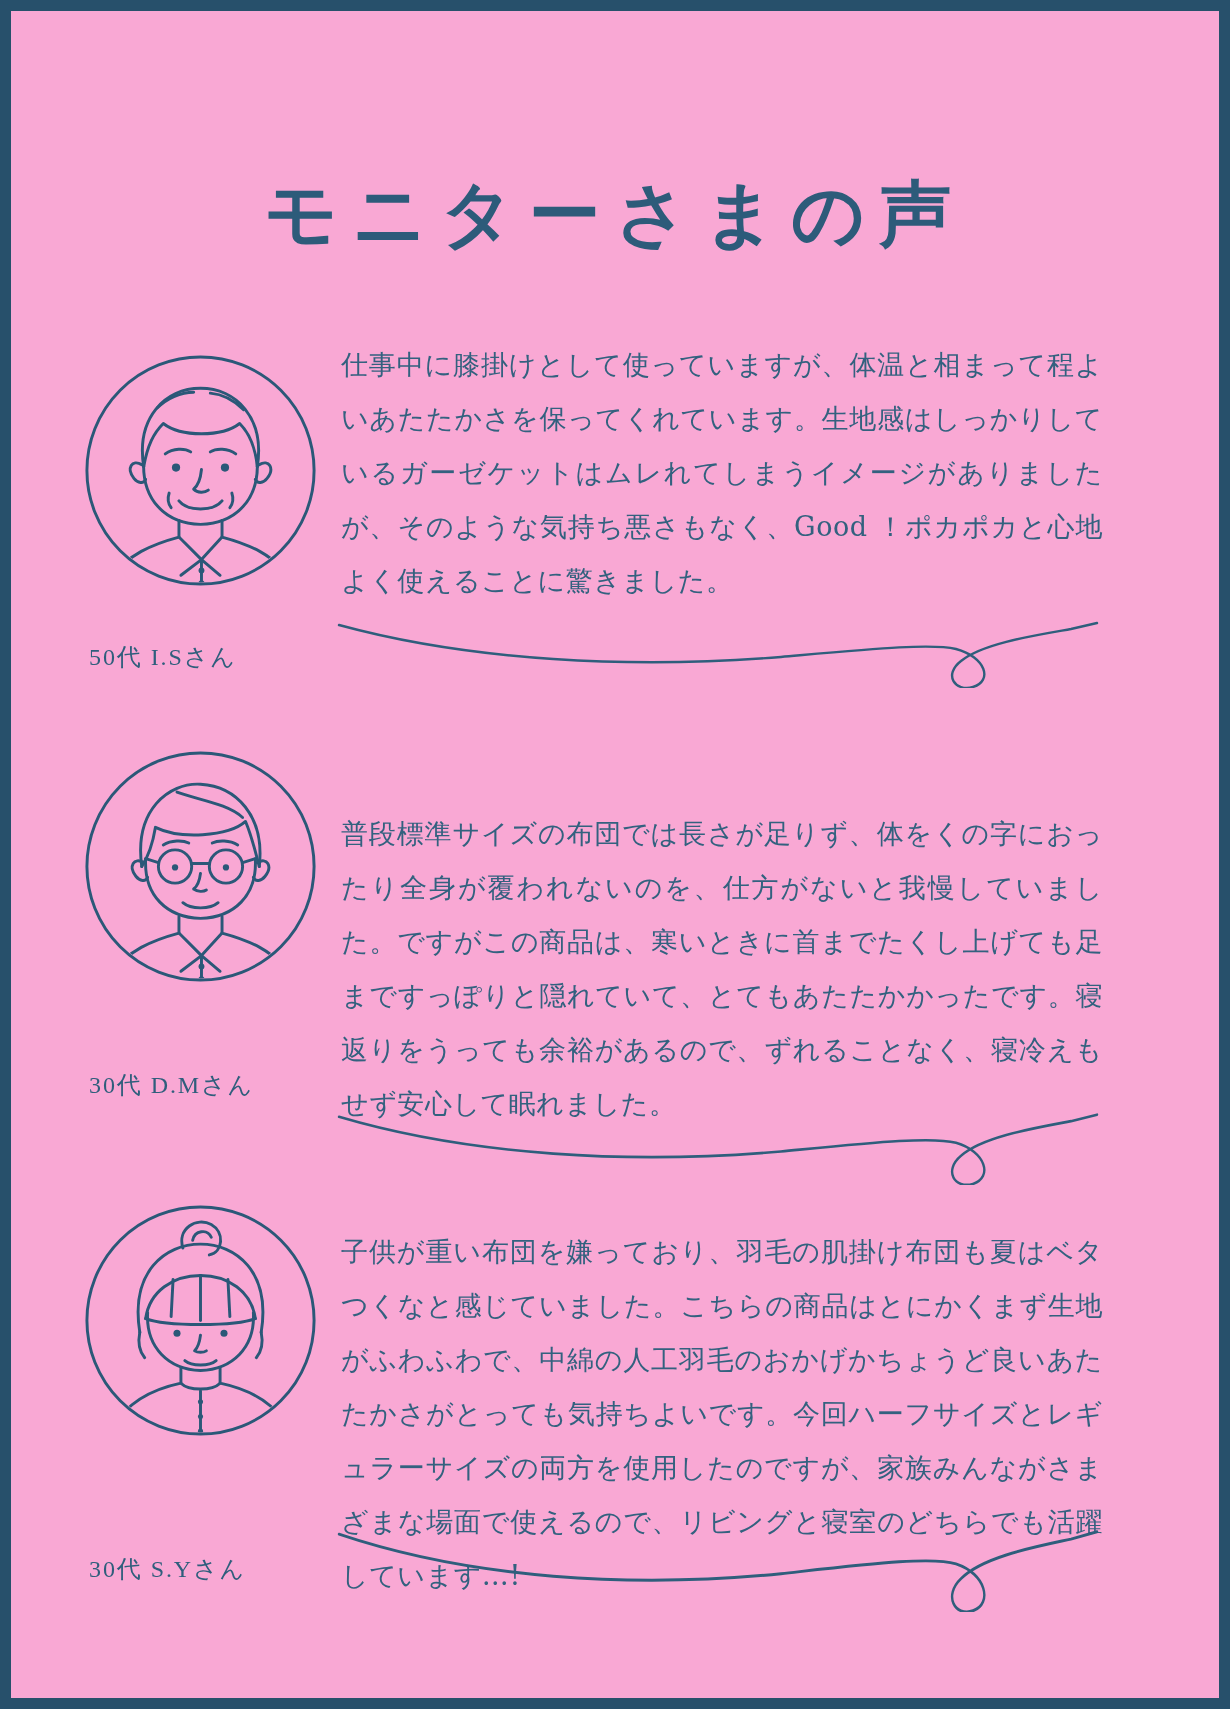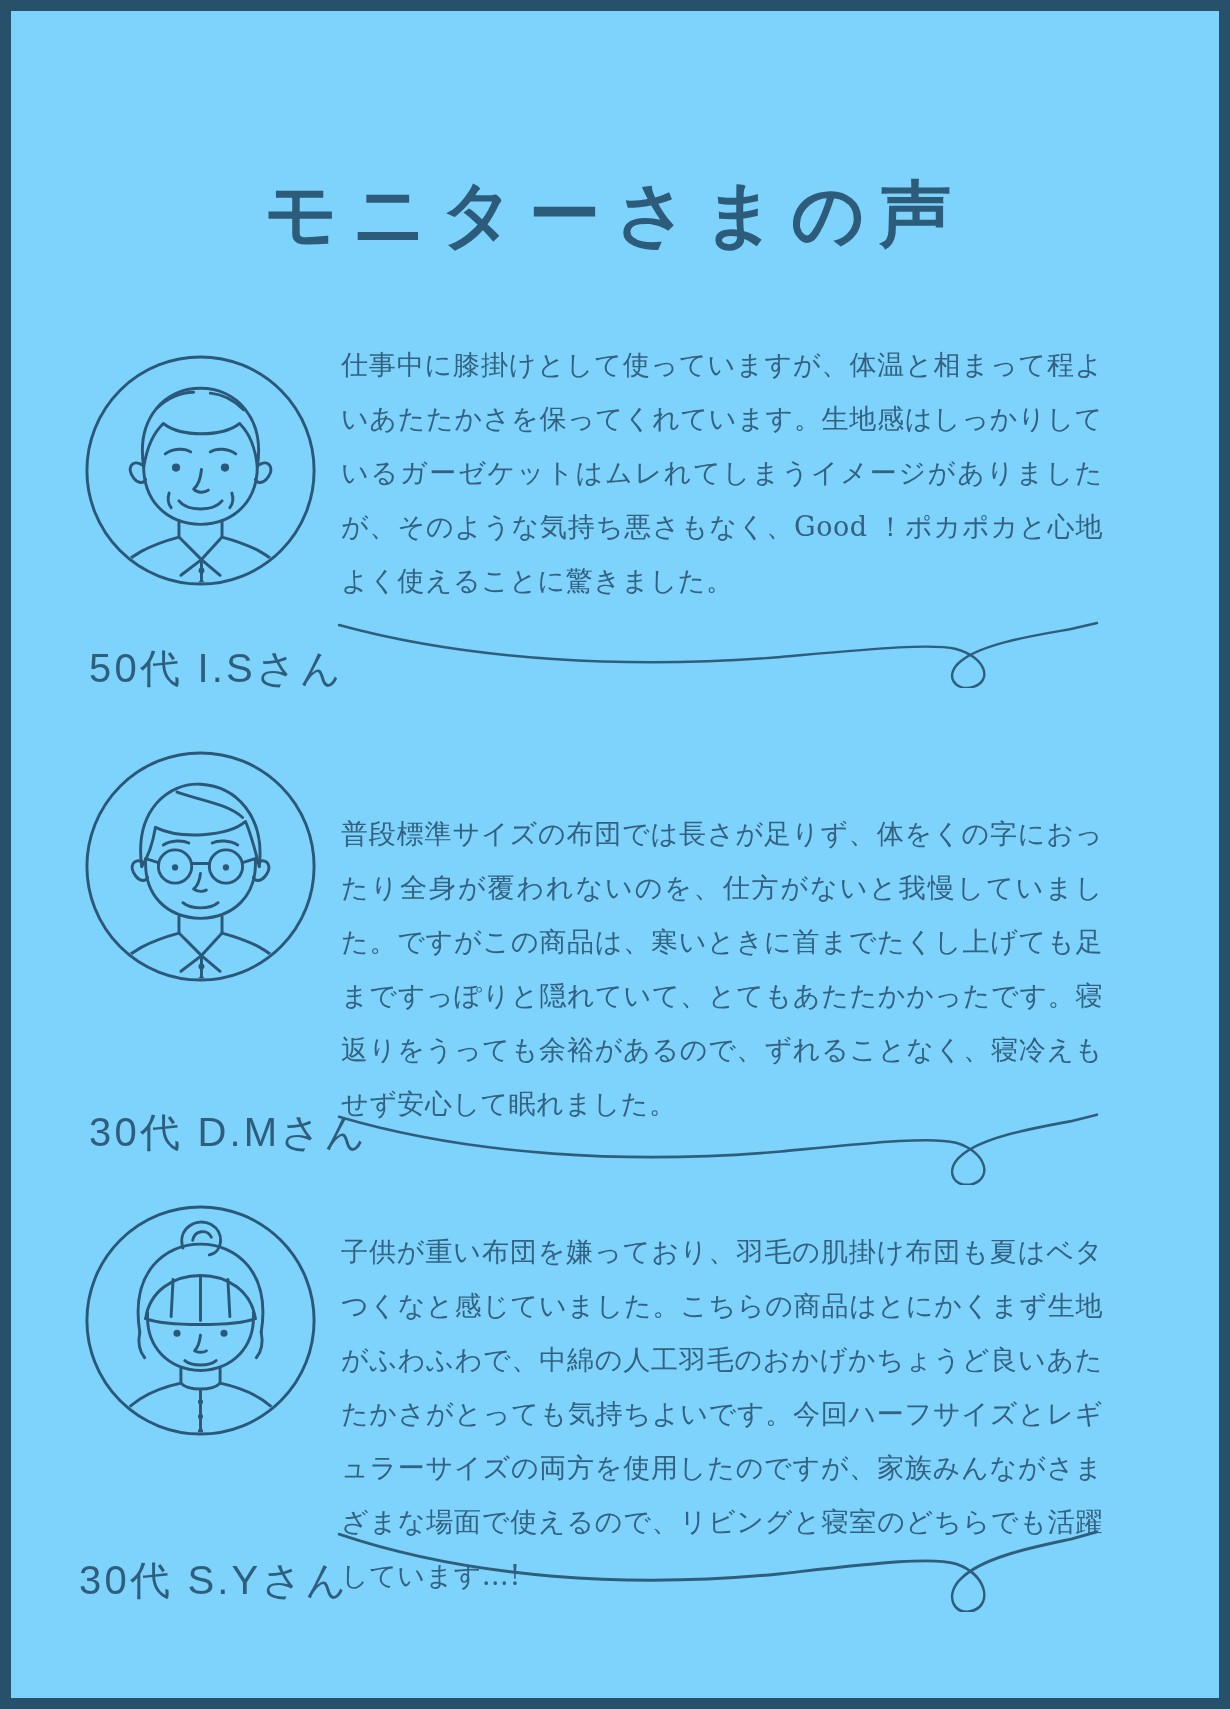--- a/index.html
+++ b/index.html
@@ -1,20 +1,20 @@
 <!DOCTYPE html>
 <html><head>
 <meta charset="utf-8">
 <style>
   html,body{margin:0;padding:0;background:#e8e4d8;}
   .frame{
     position:relative;
     width:1230px;height:1709px;
     box-sizing:border-box;
-    background:#7dd3fc;
+    background:#f9a8d4;
     border:11px solid #27506b;
     overflow:hidden;
     font-family:"DejaVu Serif","Liberation Serif",serif;
   }
   .page-title{
     position:absolute;
     top:108px;left:0;width:100%;
     text-align:center;
     font-size:72px;
     font-weight:600;
@@ -33,43 +33,43 @@
     margin:0;
     font-size:27px;
     line-height:54px;
     letter-spacing:0.02em;
     text-align:justify;
     color:#33617f;
     font-family:"DejaVu Serif","Liberation Serif",serif;
   }
   .reviewer-name{
     position:absolute;
-    font-size:40px;
+    font-size:24px;
     letter-spacing:0.08em;
     color:#2f5e7c;
-    font-family:Liberation Sans, sans-serif;
+    font-family:Liberation Serif, serif;
   }
   .flourish{position:absolute;width:775px;}
   .flourish svg{display:block;width:100%;height:100%;}
   .flourish path{fill:none;stroke:#2f5e7c;stroke-width:2.4;stroke-linecap:round;}
 
   
   #av1{left:72px;top:342px;}
   #tx1{left:330px;top:327px;}
   #nm1{left:78px;top:630px;}
   #fl1{left:320px;top:592px;height:85px;}
 
   #av2{left:72px;top:738px;}
   #tx2{left:330px;top:796px;}
-  #nm2{left:78px;top:1094px;}
+  #nm2{left:78px;top:1058px;}
   #fl2{left:320px;top:1082px;height:92px;}
 
   #av3{left:72px;top:1192px;}
   #tx3{left:330px;top:1214px;}
-  #nm3{left:68px;top:1542px;}
+  #nm3{left:78px;top:1542px;}
   #fl3{left:320px;top:1496px;height:105px;}
 </style>
 </head>
 <body>
 
 <div class="frame">
 
   <h1 class="page-title">モニターさまの声</h1>
 
   <div class="testimonial">

